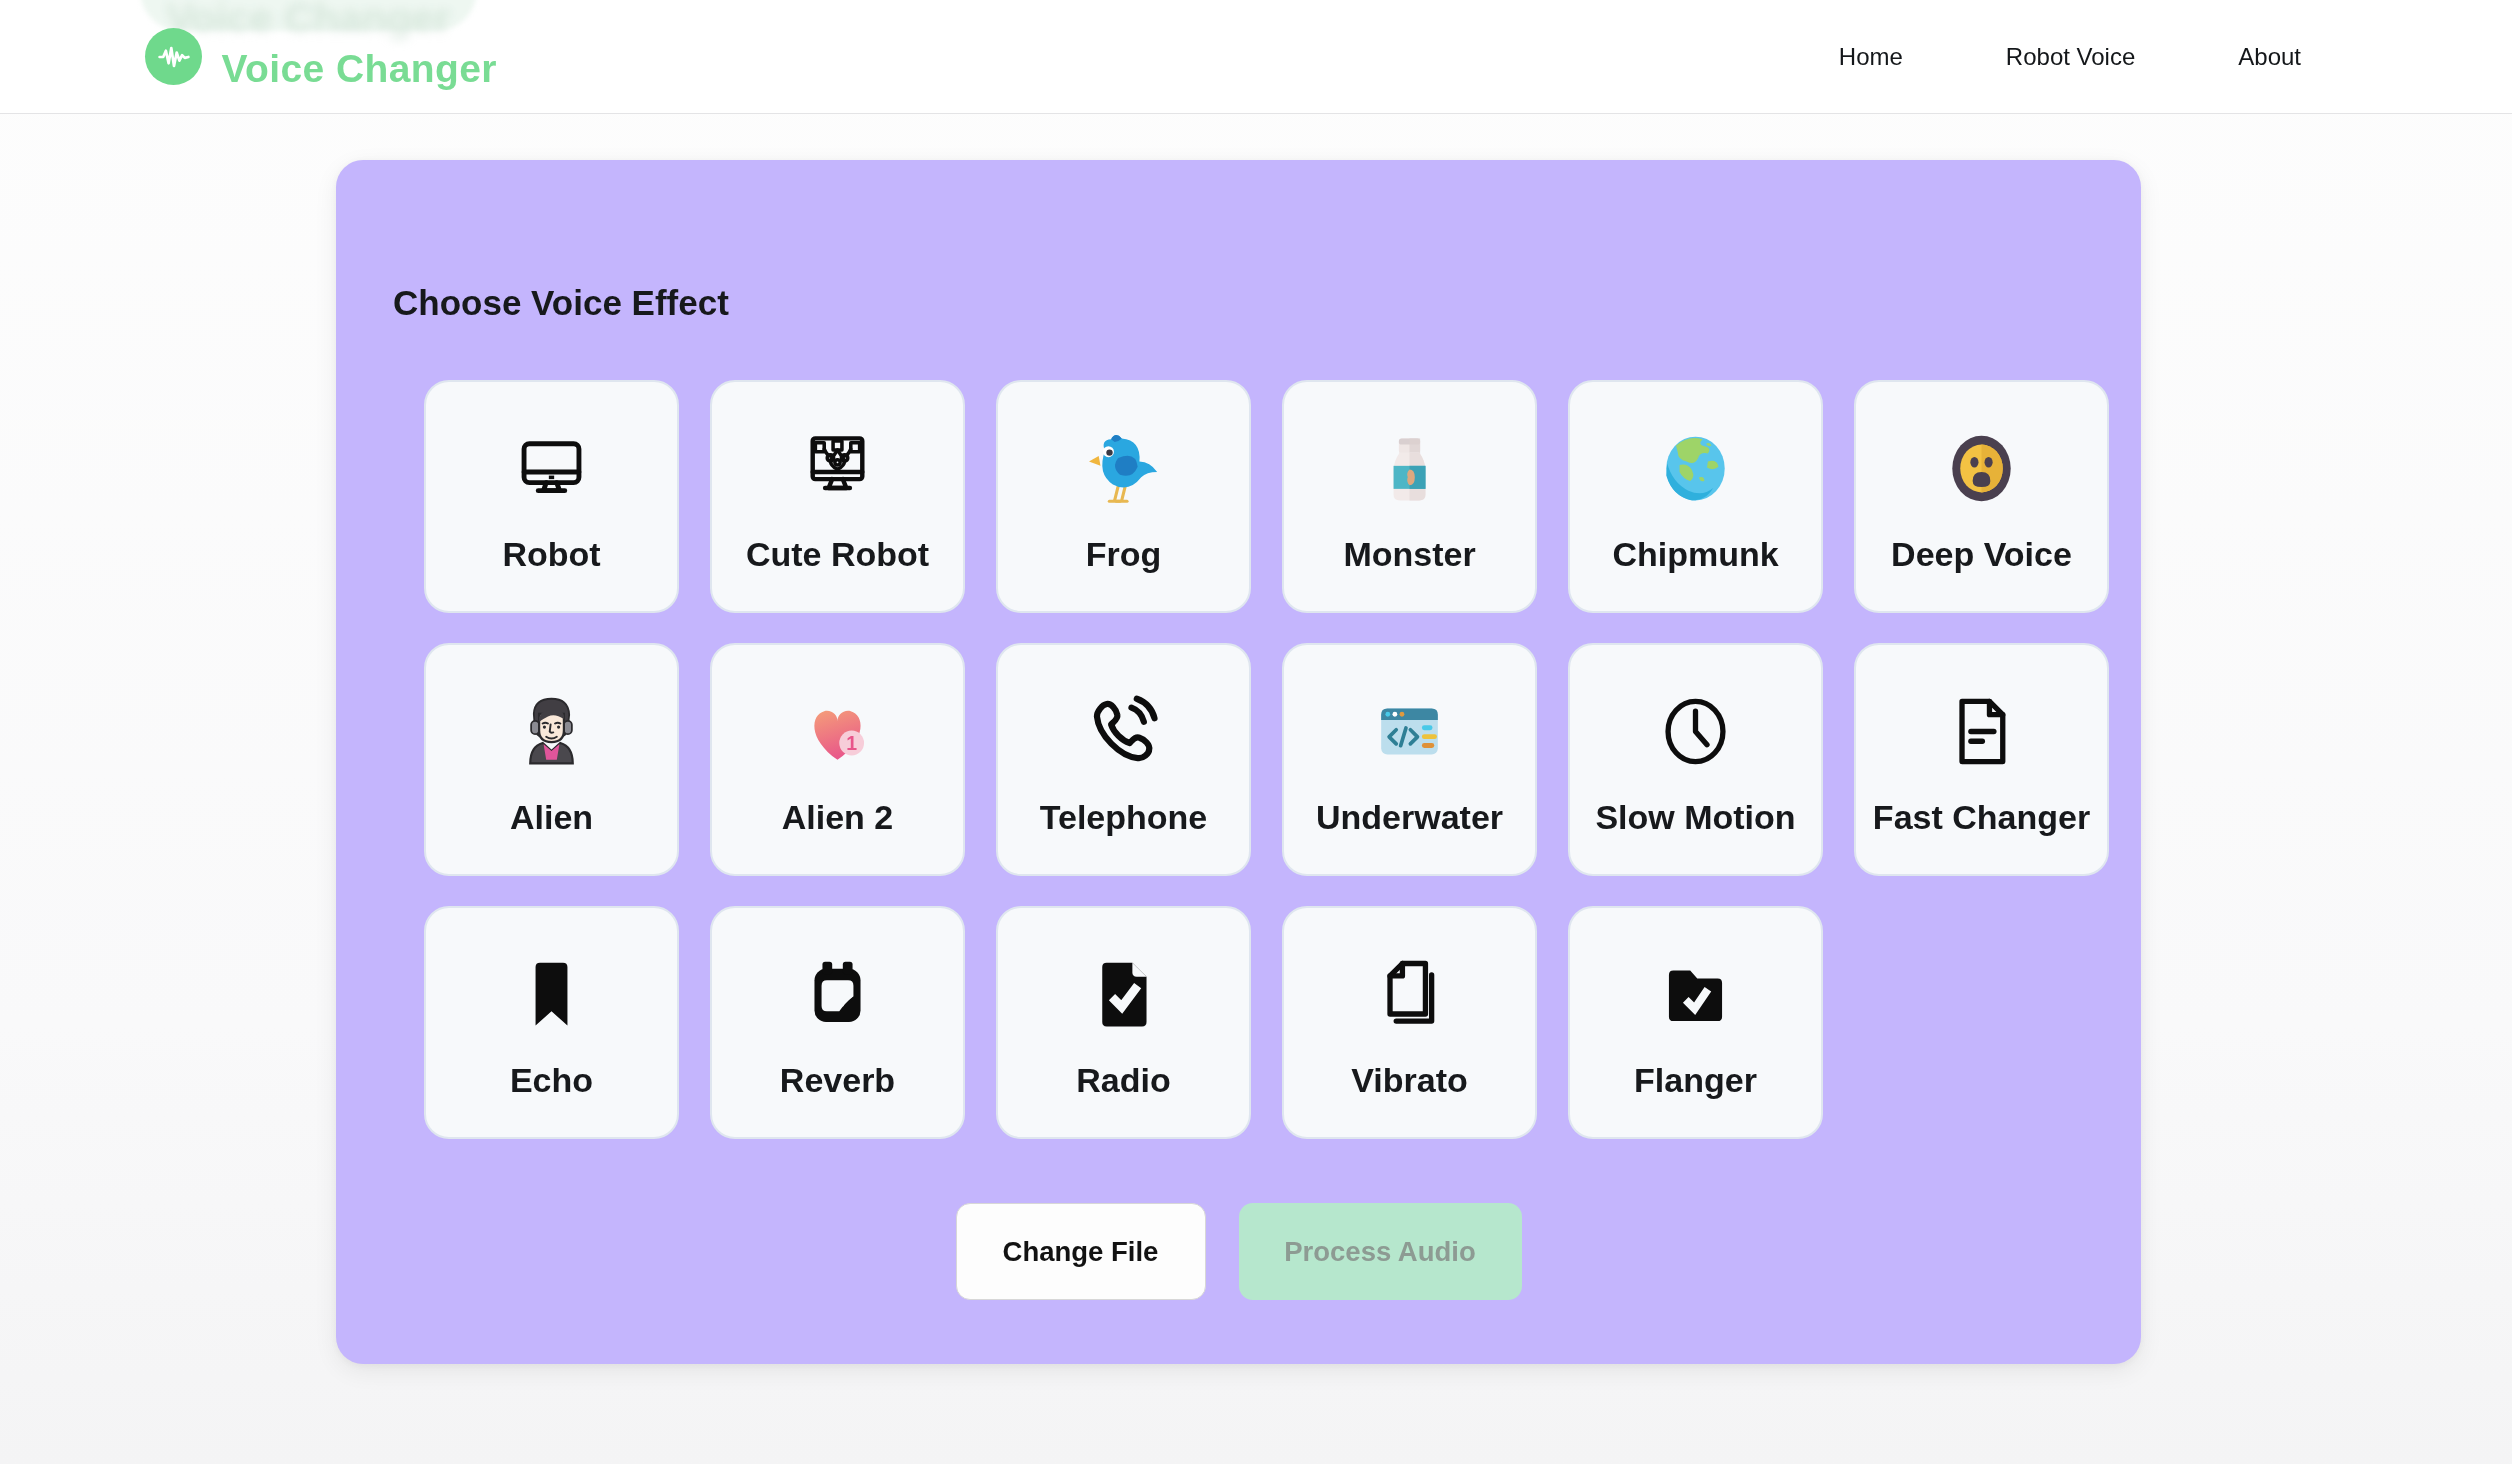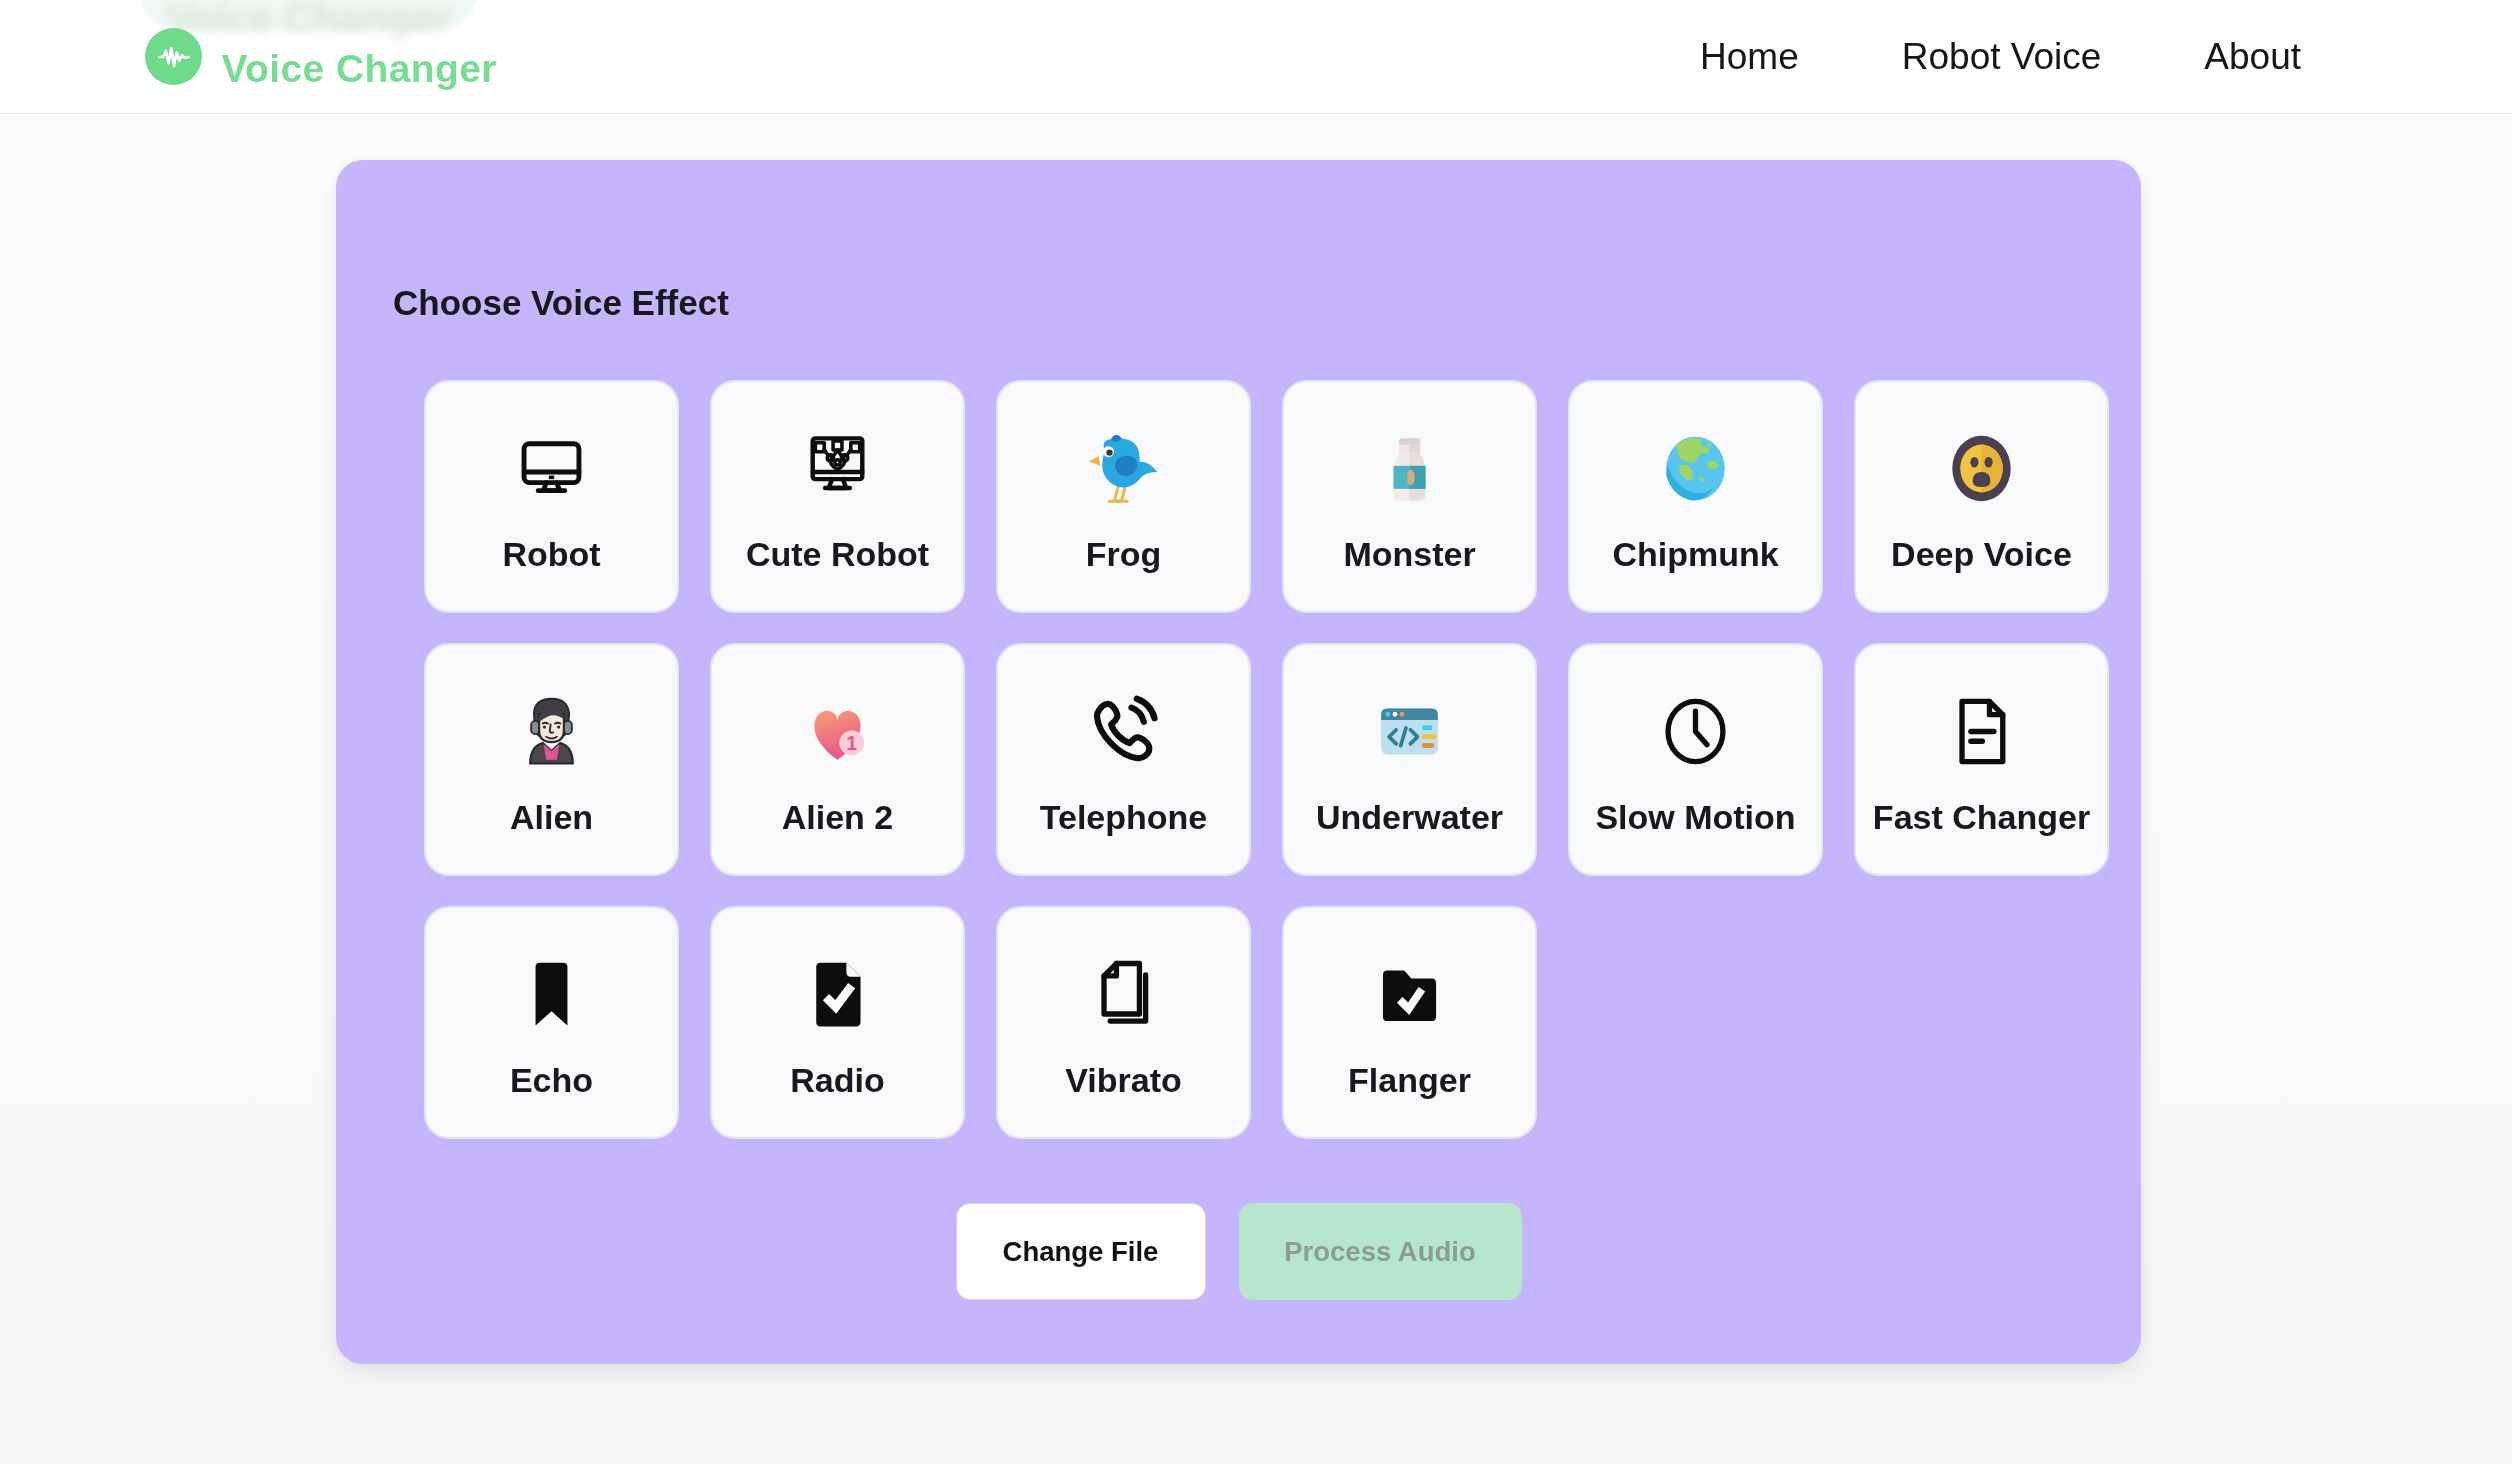--- a/index.html
+++ b/index.html
@@ -25,21 +25,21 @@
     font-size:41px; font-weight:bold; color:rgba(175,205,185,0.40);
     filter:blur(4.4px); white-space:nowrap; transform:translateY(10.7px);
   }
   .logo { position:relative; display:flex; align-items:center; gap:19.5px; margin-left:145px; }
   .logo-circle {
     width:57px; height:57px; border-radius:50%; background:#6fd98c;
     display:flex; align-items:center; justify-content:center; flex:0 0 auto;
   }
   .logo-text { font-size:39px; font-weight:bold; color:#79dc94; letter-spacing:0.4px;margin-top:24px; }
   nav { margin-left:auto; margin-right:211px; display:flex; gap:103px; }
-  nav a { font-size:37px; color:#14171a; text-decoration:none; cursor:pointer; white-space:nowrap; }
+  nav a { font-size:24px; color:#14171a; text-decoration:none; cursor:pointer; white-space:nowrap; }
   
   .card {
     width:1805px; margin:46px 0 0 336px; background:#c4b5fd; border-radius:27px;
     box-shadow:0 7px 25px rgba(0,0,0,0.07), 0 1.8px 7px rgba(0,0,0,0.04);
     padding:123px 0 64px;
   }
   .card h1 { font-size:35px; font-weight:bold; color:#17191c; margin:0 0 57px 57px; }
   .grid {
     display:grid; grid-template-columns:repeat(6,255px);
     gap:30px 31px; padding-left:88px;
@@ -292,20 +292,32 @@
 
   <div class="cell">
     <span class="icon">
           <svg width="85" height="85" viewBox="0 0 96 96">
     <path d="M30 17 Q30 12 35 12 H61 Q66 12 66 17 V83 L48 67 L30 83 Z" fill="#0d0d0d"></path>
           </svg>
         </span>
     <span class="label">Echo</span>
   </div>
 
+  <div class="cell">
+    <span class="icon">
+          <svg width="85" height="85" viewBox="0 0 96 96">
+    <rect x="22" y="19" width="52" height="60" rx="13" fill="#0d0d0d"></rect>
+    <rect x="31" y="11" width="11" height="14" rx="3" fill="#0d0d0d"></rect>
+    <rect x="54" y="11" width="11" height="14" rx="3" fill="#0d0d0d"></rect>
+    <path d="M30 38 Q30 32 36 32 H60 Q66 32 66 38 V50 Q56 58 50 67 H36 Q30 67 30 61 Z" fill="#f7f9fb"></path>
+    <path d="M66 50 Q58 54 54 62 Q52 58 55 54 Q58 50 66 50 Z" fill="#f7f9fb"></path>
+          </svg>
+        </span>
+    <span class="label">Reverb</span>
+  </div>
 
 
   <div class="cell">
     <span class="icon">
           <svg width="85" height="85" viewBox="0 0 96 96">
     <path d="M29 12 H58 L74 28 V79 Q74 84 69 84 H29 Q24 84 24 79 V17 Q24 12 29 12 Z" fill="#0d0d0d"></path>
     <path d="M58 12 L74 28 H63 Q58 28 58 23 Z" fill="#f7f9fb"></path>
     <path d="M35 51 L46 62 L64 38" stroke="#f7f9fb" stroke-width="10" fill="none"></path>
           </svg>
         </span>

